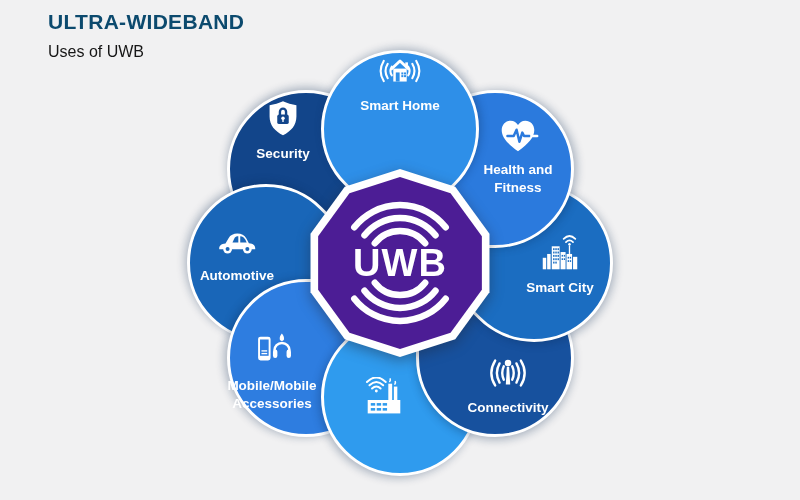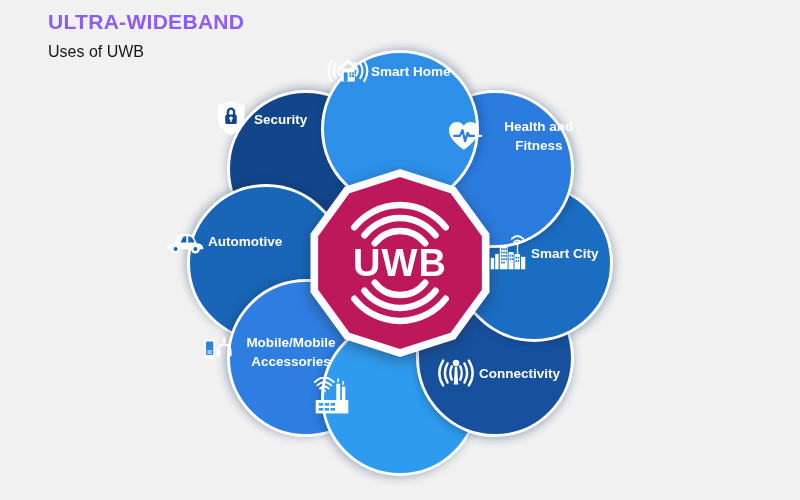--- a/index.html
+++ b/index.html
@@ -3,40 +3,40 @@
 <meta charset="utf-8">
 <style>
   html,body{margin:0;padding:0;}
   body{
     width:800px;height:500px;position:relative;overflow:hidden;
     font-family:"Liberation Sans", sans-serif;
     background:#F1F1F2;
   }
   
   .hdr{position:absolute;left:48px;top:10px;z-index:30;}
-  .hdr-title{font-size:21px;font-weight:bold;letter-spacing:.3px;color:#8b5cf6;}
+  .hdr-title{font-size:21px;font-weight:bold;letter-spacing:.3px;color:#0c4a6e;}
   .hdr-sub{font-size:16px;color:#161616;margin-top:9px;}
   
   .petal{
     position:absolute;width:158px;height:158px;box-sizing:border-box;
     border:3px solid #fff;border-radius:0 50% 50% 50%;
     box-shadow:0 3px 9px rgba(10,40,80,.30);
     transform-origin:50% 50%;
   }
   .p-sh{left:321px;top:50px; transform:rotate(225deg);z-index:8;}
   .p-hf{left:416px;top:90px; transform:rotate(270deg);z-index:7;}
   .p-sc{left:455px;top:184px;transform:rotate(315deg);z-index:6;}
   .p-cn{left:416px;top:279px;transform:rotate(0deg);  z-index:5;}
   .p-ii{left:321px;top:318px;transform:rotate(45deg); z-index:4;}
   .p-mm{left:227px;top:279px;transform:rotate(90deg); z-index:3;}
   .p-au{left:187px;top:184px;transform:rotate(135deg);z-index:2;}
   .p-se{left:227px;top:90px; transform:rotate(180deg);z-index:1;}
   
   .pc{
-    position:absolute;width:150px;z-index:12;display:flex;flex-direction:row;
+    position:absolute;width:150px;z-index:12;display:flex;flex-direction:column;
     align-items:center;text-align:center;pointer-events:none;
   }
   .pc .ic{width:46px;height:46px;display:block;}
   .pc .lbl{
     margin-top:3px;max-width:112px;color:#fff;font-size:13.5px;font-weight:bold;
     line-height:1.35;
   }
   .c-sh{left:325px;top:48px;}
   .c-hf{left:443px;top:112px;}
   .c-sc{left:485px;top:230px;}
@@ -75,21 +75,21 @@
 <div class="petal p-hf" style="background: rgb(43, 122, 221);"></div>
 <div class="petal p-sc" style="background: rgb(27, 109, 193);"></div>
 <div class="petal p-cn" style="background: rgb(23, 81, 158);"></div>
 <div class="petal p-ii" style="background: rgb(47, 155, 238);"></div>
 <div class="petal p-mm" style="background: rgb(46, 125, 224);"></div>
 <div class="petal p-au" style="background: rgb(25, 102, 184);"></div>
 <div class="petal p-se" style="background: rgb(18, 69, 138);"></div>
 
 <div class="deca-wrap">
   <div class="deca">
-    <div class="deca-in" style="background: #be185d; justify-content: center;">
+    <div class="deca-in" style="background: #4c1d95; justify-content: center;">
       <svg class="uwb-arcs" width="150" height="160" viewBox="0 0 150 160">
         <g fill="none" stroke="#fff" stroke-width="6.5" stroke-linecap="round">
           <path d="M49.8,60.3 A32,32 0 0 1 100.2,60.3"></path>
           <path d="M39.5,52.3 A45,45 0 0 1 110.5,52.3"></path>
           <path d="M29.3,44.3 A58,58 0 0 1 120.7,44.3"></path>
           <path d="M49.8,99.7 A32,32 0 0 0 100.2,99.7"></path>
           <path d="M39.5,107.7 A45,45 0 0 0 110.5,107.7"></path>
           <path d="M29.3,115.7 A58,58 0 0 0 120.7,115.7"></path>
         </g>
       </svg>

